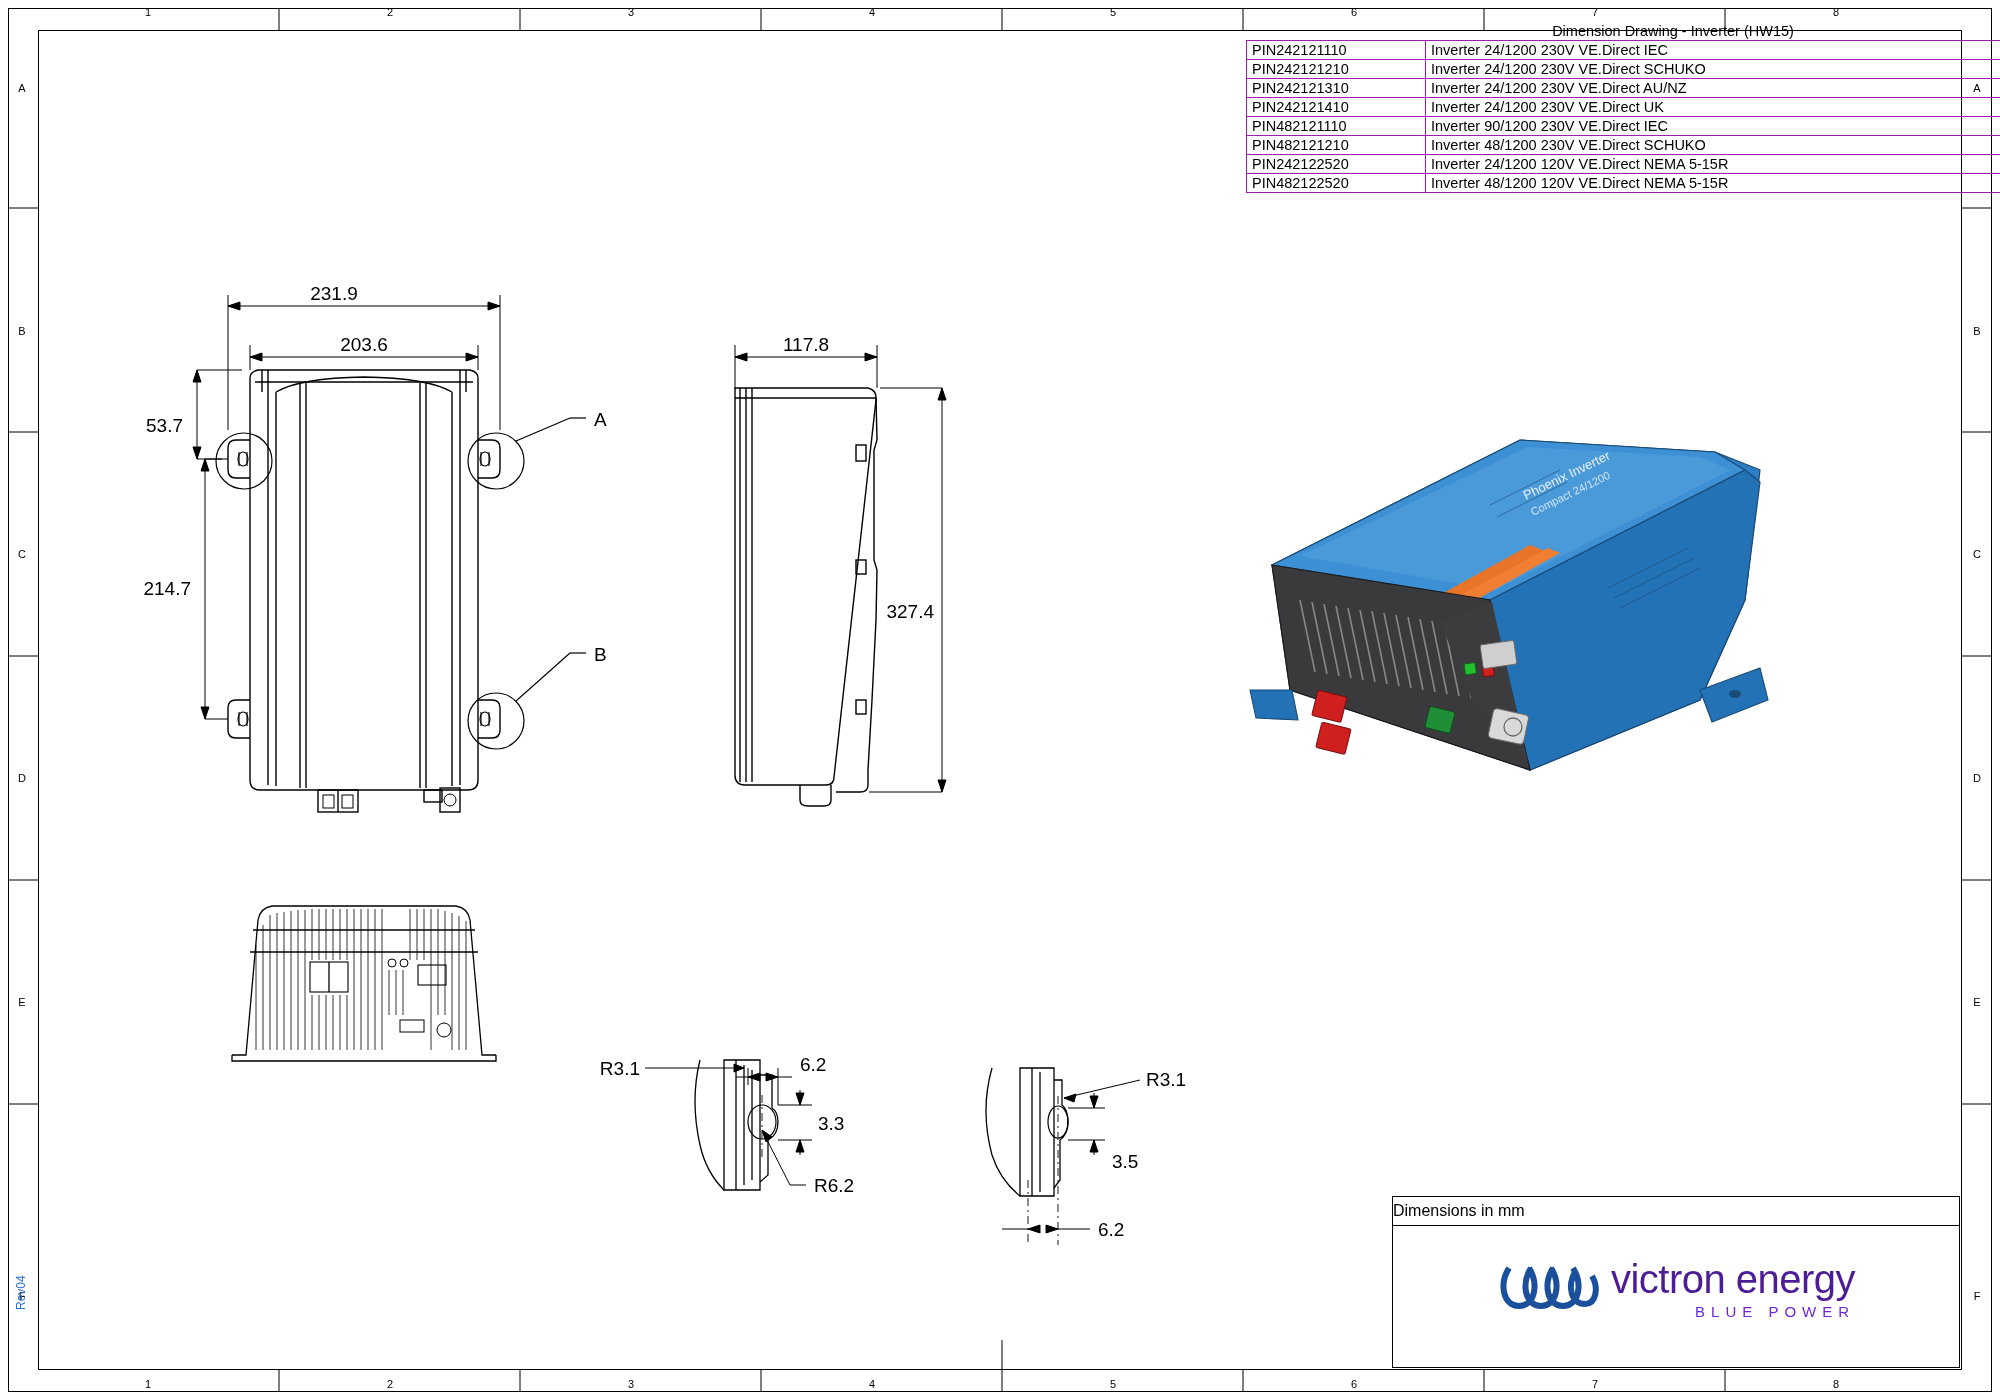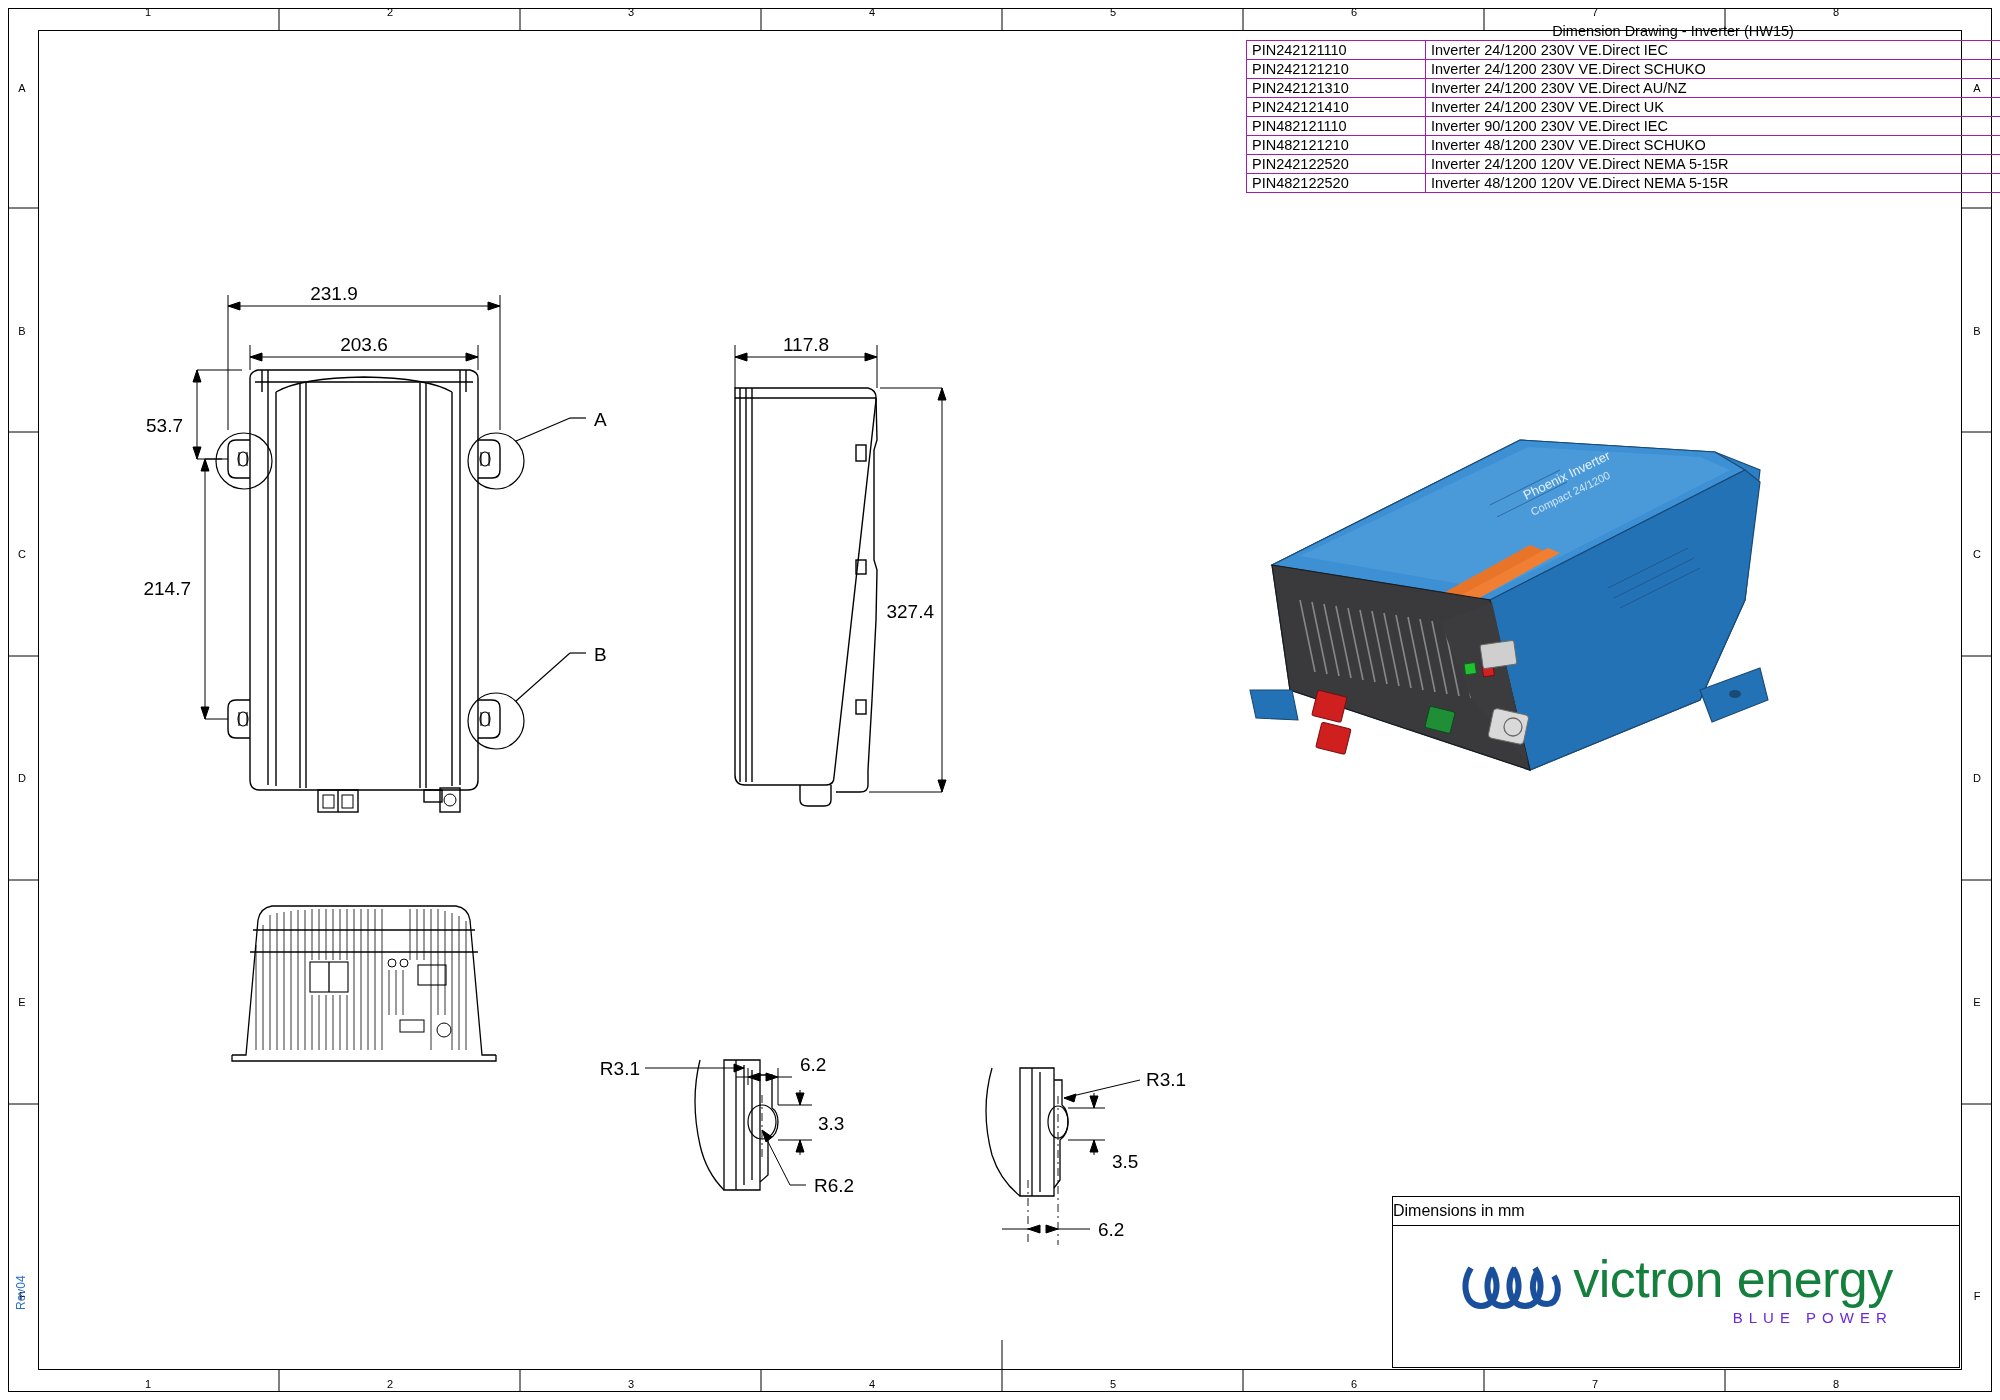--- a/index.html
+++ b/index.html
@@ -89,22 +89,22 @@
     justify-content: center;
     height: 126px;
     gap: 10px;
   }
   .logo-text {
     display: flex;
     flex-direction: column;
     line-height: 1;
   }
   .logo-main {
-    font-size: 52px;
-    color: #15803d;
+    font-size: 40px;
+    color: #4c1d95;
     letter-spacing: -0.5px;
   }
   .logo-sub {
     font-size: 15px;
     color: #6d28d9;
     letter-spacing: 6px;
     text-align: right;
     margin-top: 5px;
   }
   .rev {

